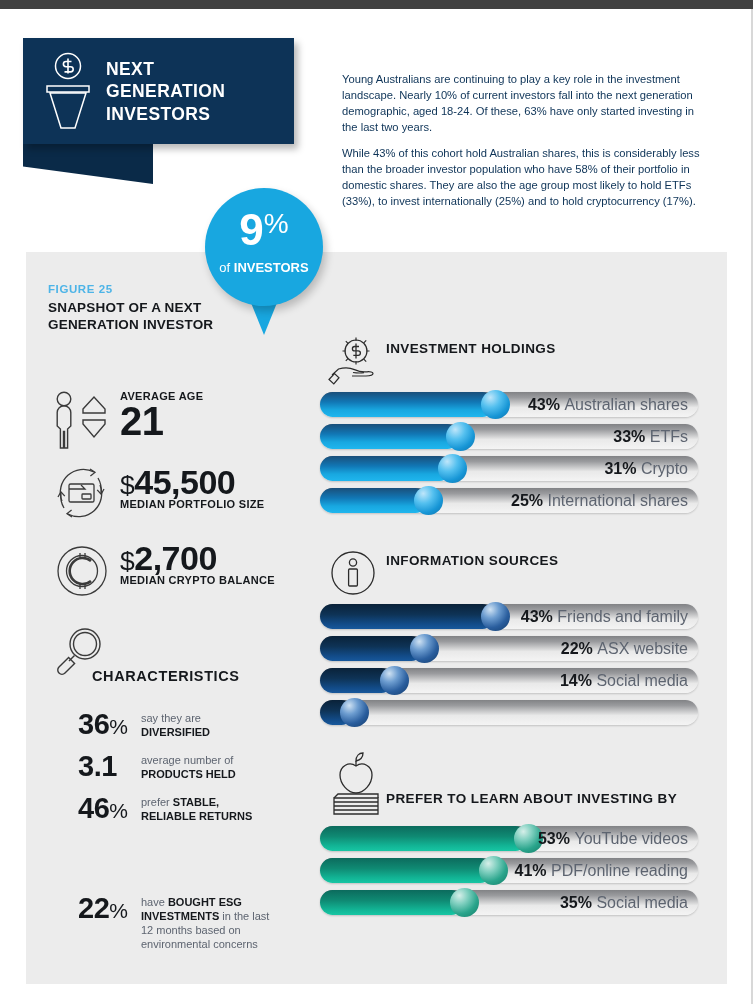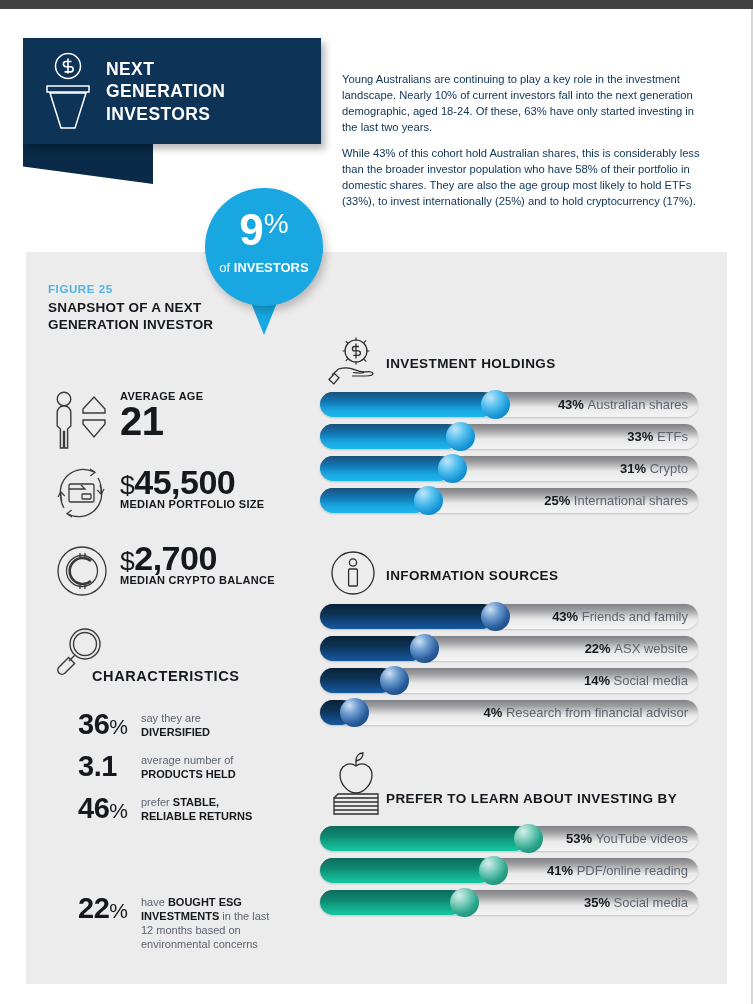--- a/index.html
+++ b/index.html
@@ -14,21 +14,21 @@
     position: absolute; left: 0; top: 0; width: 753px; height: 9px;
     background: #414141;
   }
   .rightedge {
     position: absolute; right: 0; top: 9px; width: 2px; height: 995px;
     background: #d8d8d8;
   }
 
   
   .banner {
-    position: absolute; left: 23px; top: 38px; width: 298px; height: 106px;
+    position: absolute; left: 23px; top: 38px; width: 271px; height: 106px;
     background: #0d3357;
     box-shadow: 4px 5px 7px rgba(0,0,0,0.28);
     z-index: 5;
   }
   .banner-tail {
     position: absolute; left: 23px; top: 144px; width: 130px; height: 40px;
     background: #0a2a48;
     clip-path: polygon(0 0, 100% 0, 100% 100%, 0 56%);
     z-index: 4;
   }
@@ -133,21 +133,21 @@
 
   
   .group { position: absolute; left: 320px; width: 380px; }
   #group-holdings { top: 336px; }
   #group-sources  { top: 548px; }
   #group-learn    { top: 752px; }
 
   .group-head { position: relative; height: 56px; }
   .group-head .gh-icon { position: absolute; left: 8px; top: 0; }
   .group-head .gh-title {
-    position: absolute; left: 66px; top: 19px;
+    position: absolute; left: 66px; top: 4px;
     color: #15181c; font-size: 13.5px; font-weight: bold;
     line-height: 1.3; letter-spacing: 0.4px;
   }
   #group-learn .group-head { height: 74px; }
   #group-learn .group-head .gh-title { top: 38px; }
 
   .bars { position: relative; }
   .bar-row { position: relative; height: 25px; margin-bottom: 7px; }
   .bar-track {
     position: absolute; left: 0; top: 0; width: 378px; height: 25px;
@@ -157,21 +157,21 @@
   }
   .bar-fill {
     position: absolute; left: 0; top: 0; height: 25px;
     border-radius: 13px;
   }
   .bar-knob {
     position: absolute; top: -2px; width: 29px; height: 29px; border-radius: 50%;
   }
   .bar-text {
     position: absolute; right: 12px; top: 0; height: 15px; line-height: 25px;
-    font-size: 13px; color: #5d6470; white-space: nowrap;
+    font-size: 16px; color: #5d6470; white-space: nowrap;
   }
   .bar-text b { color: #15181c; font-weight: bold; }
 
   
   .t-blue .bar-fill { background: linear-gradient(180deg, #1a4f7a 0%, #1177b5 40%, #18a7e0 72%, #1fb6ee 100%); }
   .t-blue .bar-knob { background: radial-gradient(circle at 32% 26%, #bfe6fa 0%, #54c0ef 34%, #1796d6 66%, #0f6fa8 100%); }
   
   .t-navy .bar-fill { background: linear-gradient(180deg, #0a2239 0%, #0e3356 42%, #124a86 78%, #17589c 100%); }
   .t-navy .bar-knob { background: radial-gradient(circle at 32% 26%, #cfe2f3 0%, #6d9dd0 30%, #2a5e9e 62%, #123a68 100%); }
   
@@ -364,21 +364,20 @@
     <div class="bar-row">
       <div class="bar-track"></div>
       <div class="bar-fill" style="width:74px"></div>
       <div class="bar-knob" style="left:60px"></div>
       <div class="bar-text"><b>14</b><b>%</b>&nbsp;<span>Social media</span></div>
     </div>
     <div class="bar-row">
       <div class="bar-track"></div>
       <div class="bar-fill" style="width:34px"></div>
       <div class="bar-knob" style="left:20px"></div>
-      <div class="bar-text"><b>4</b><b>%</b>&nbsp;<span>Research from financial advisor</span></div>
     </div>
   </div>
 </div>
 
 <div class="group t-teal" id="group-learn">
   <div class="group-head">
     <span class="gh-icon">
       <svg width="56" height="68" viewBox="0 0 56 68" fill="none" stroke="#2c2c2c" stroke-width="1.3">
         <path d="M28 14 c-7 -5 -16 0 -16 9 c0 9 8 18 16 18 c8 0 16 -9 16 -18 c0 -9 -9 -14 -16 -9 Z"></path>
         <path d="M28 14 v-5"></path>

